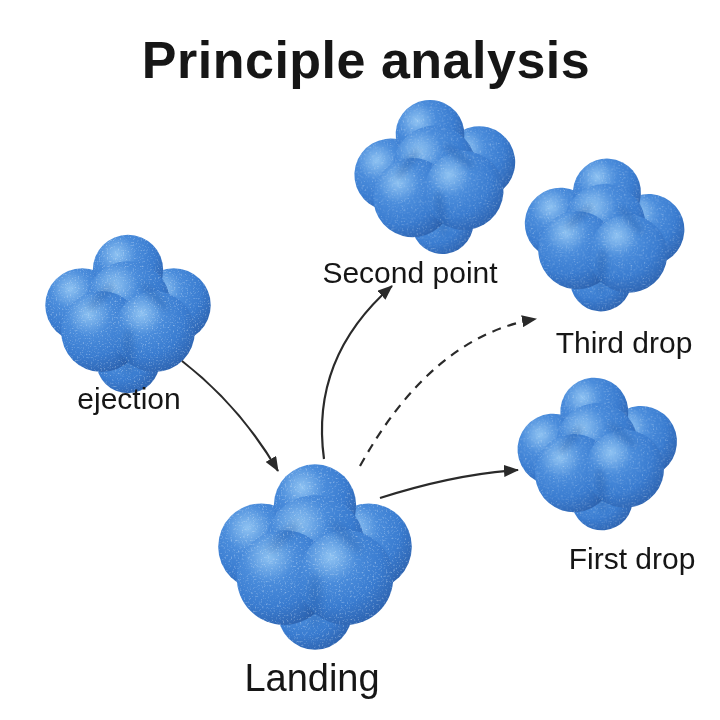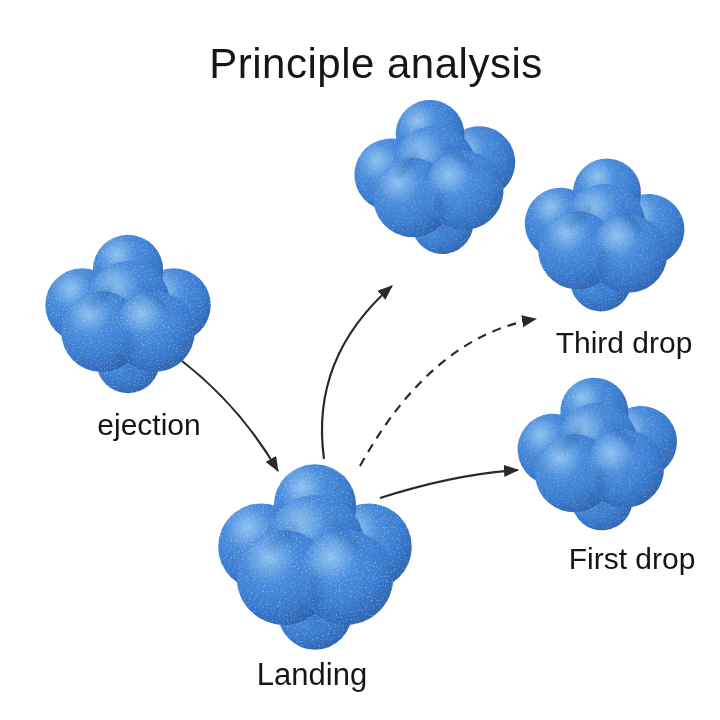--- a/index.html
+++ b/index.html
@@ -19,42 +19,42 @@
     position:relative;
     width:720px;height:720px;
     margin:0 auto;
     background:var(--background,#ffffff);
     overflow:hidden;
   }
   .title{
     position:absolute;
     top:24px;left:50%;
     transform:translateX(-50%);
-    margin:16px;
-    font-size:42px;
-    font-weight:400;
+    margin:6px;
+    font-size:52px;
+    font-weight:700;
     letter-spacing:0.5px;
     color:var(--text,#161616);
     white-space:nowrap;
   }
   .scene{position:absolute;left:0;top:0;}
   .label{
     position:absolute;
     transform:translateX(-50%);
     font-size:30px;
     line-height:1.1;
     color:var(--text,#161616);
     white-space:nowrap;
     text-align:center;
   }
-  .lbl-ejection{left:129px;top:408px;margin-left:20px;}
+  .lbl-ejection{left:129px;top:382px;}
   .lbl-second{left:410px;top:256px;}
   .lbl-third{left:624px;top:326px;}
   .lbl-first{left:608px;top:542px;margin-left:24px;}
-  .lbl-landing{left:312px;top:658px;font-size:31px;}
+  .lbl-landing{left:312px;top:658px;font-size:38px;}
   .s-hl{stop-color:var(--ball-highlight,#8ec2f2);}
   .s-mid{stop-color:var(--ball-mid,#4a8cdb);}
   .s-base{stop-color:var(--ball-base,#3a7cd0);}
   .s-dark{stop-color:var(--ball-dark,#2a5ca6);}
   .arrow-path{
     fill:none;
     stroke:var(--arrow,#2a2a2a);
     stroke-width:2.2;
   }
   .arrow-dashed{stroke-dasharray:9 7;}
@@ -117,17 +117,18 @@
     <use href="#ball" transform="translate(513,369) scale(0.85) rotate(-5 100 100)"></use>
     <use href="#ball" transform="translate(212,454) scale(1.03)"></use>
 
     <path class="arrow-path" d="M182,361 Q240,406 278,471" marker-end="url(#arrowHead)"></path>
     <path class="arrow-path" d="M324,459 Q310,358 392,286" marker-end="url(#arrowHead)"></path>
     <path class="arrow-path arrow-dashed" d="M360,466 Q432,336 536,319" marker-end="url(#arrowHead)"></path>
     <path class="arrow-path" d="M380,498 Q455,474 518,470" marker-end="url(#arrowHead)"></path>
   </svg>
 
   <div class="label lbl-ejection">ejection</div>
+  <div class="label lbl-second">Second point</div>
   <div class="label lbl-third">Third drop</div>
   <div class="label lbl-first">First drop</div>
   <div class="label lbl-landing">Landing</div>
 
 </div>
 
 </body></html>

